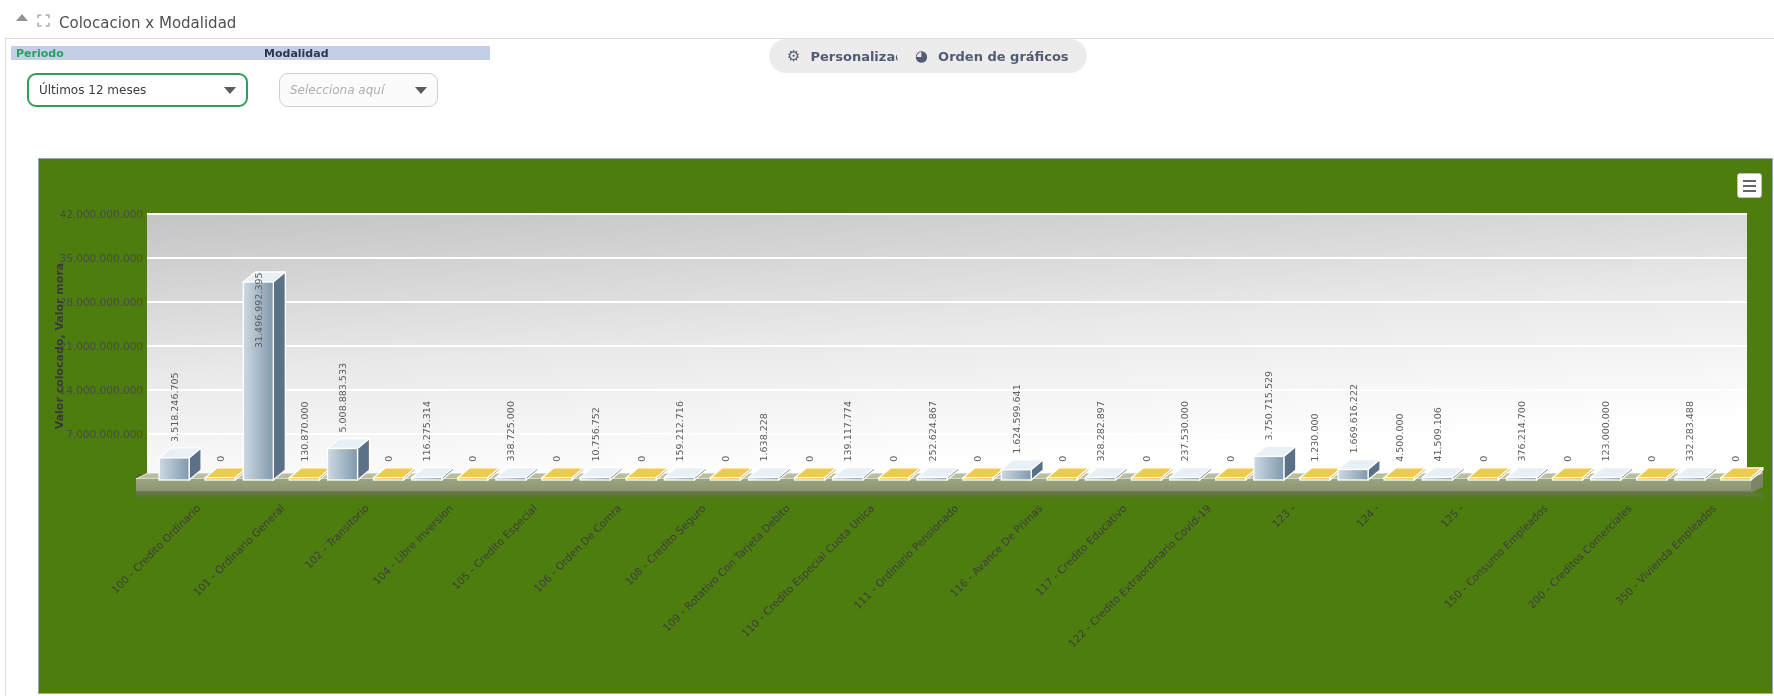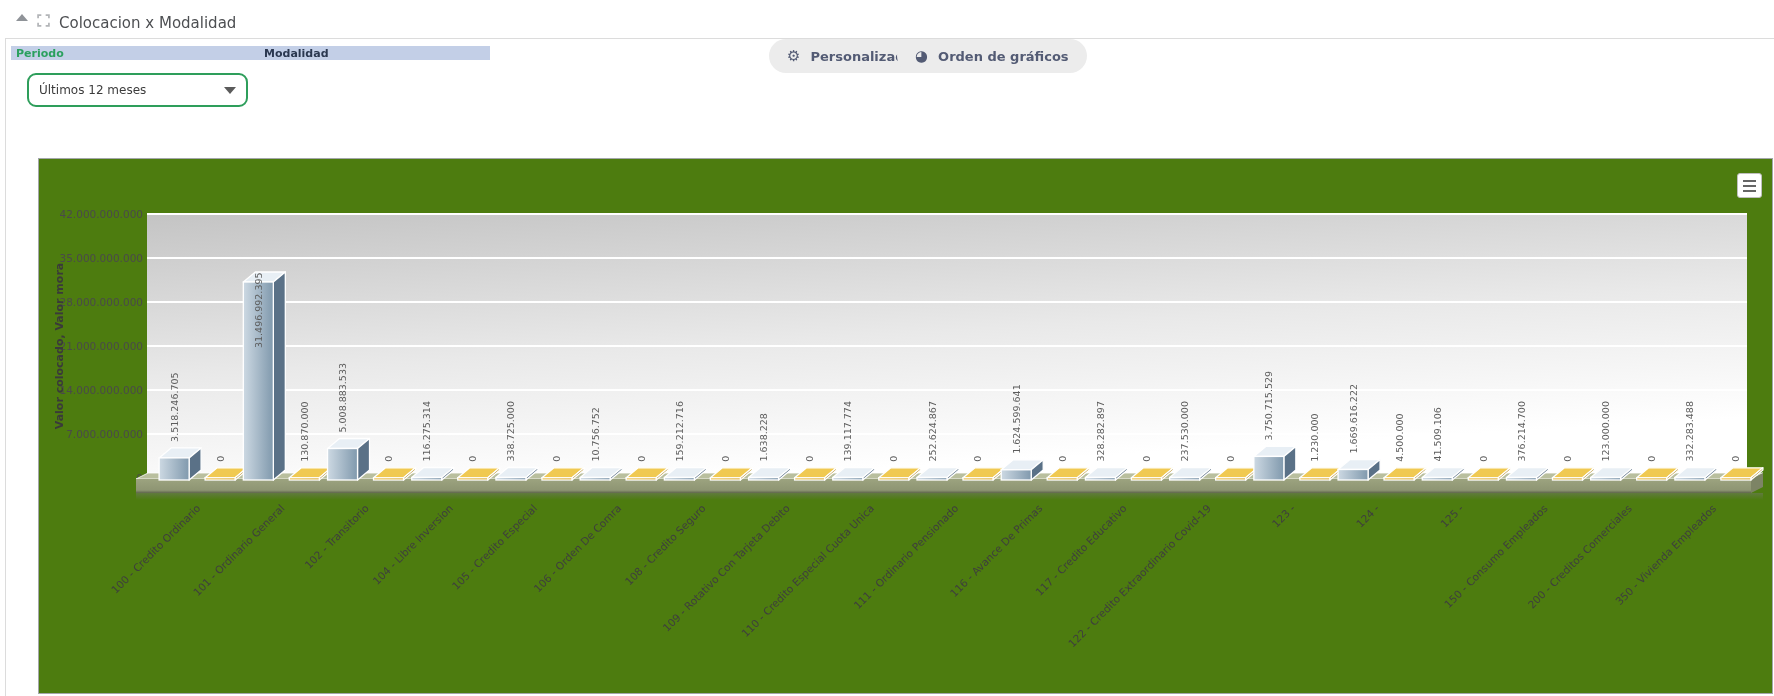--- a/index.html
+++ b/index.html
@@ -71,20 +71,24 @@
     <div class="filter-strip">
       <span class="flabel lbl-periodo">Periodo</span>
       <span class="flabel lbl-modalidad">Modalidad</span>
     </div>
 
     <div class="dd dd1">
       <span>Últimos 12 meses</span>
       <span class="caret"></span>
     </div>
 
+    <div class="dd dd2">
+      <span class="ph">Selecciona aquí</span>
+      <span class="caret"></span>
+    </div>
 
     <button class="pill pill1">
       <span class="picon">⚙</span>
       <span>Personalizado</span>
     </button>
 
     <button class="pill pill2">
       <span class="picon">◕</span>
       <span>Orden de gráficos</span>
     </button>

